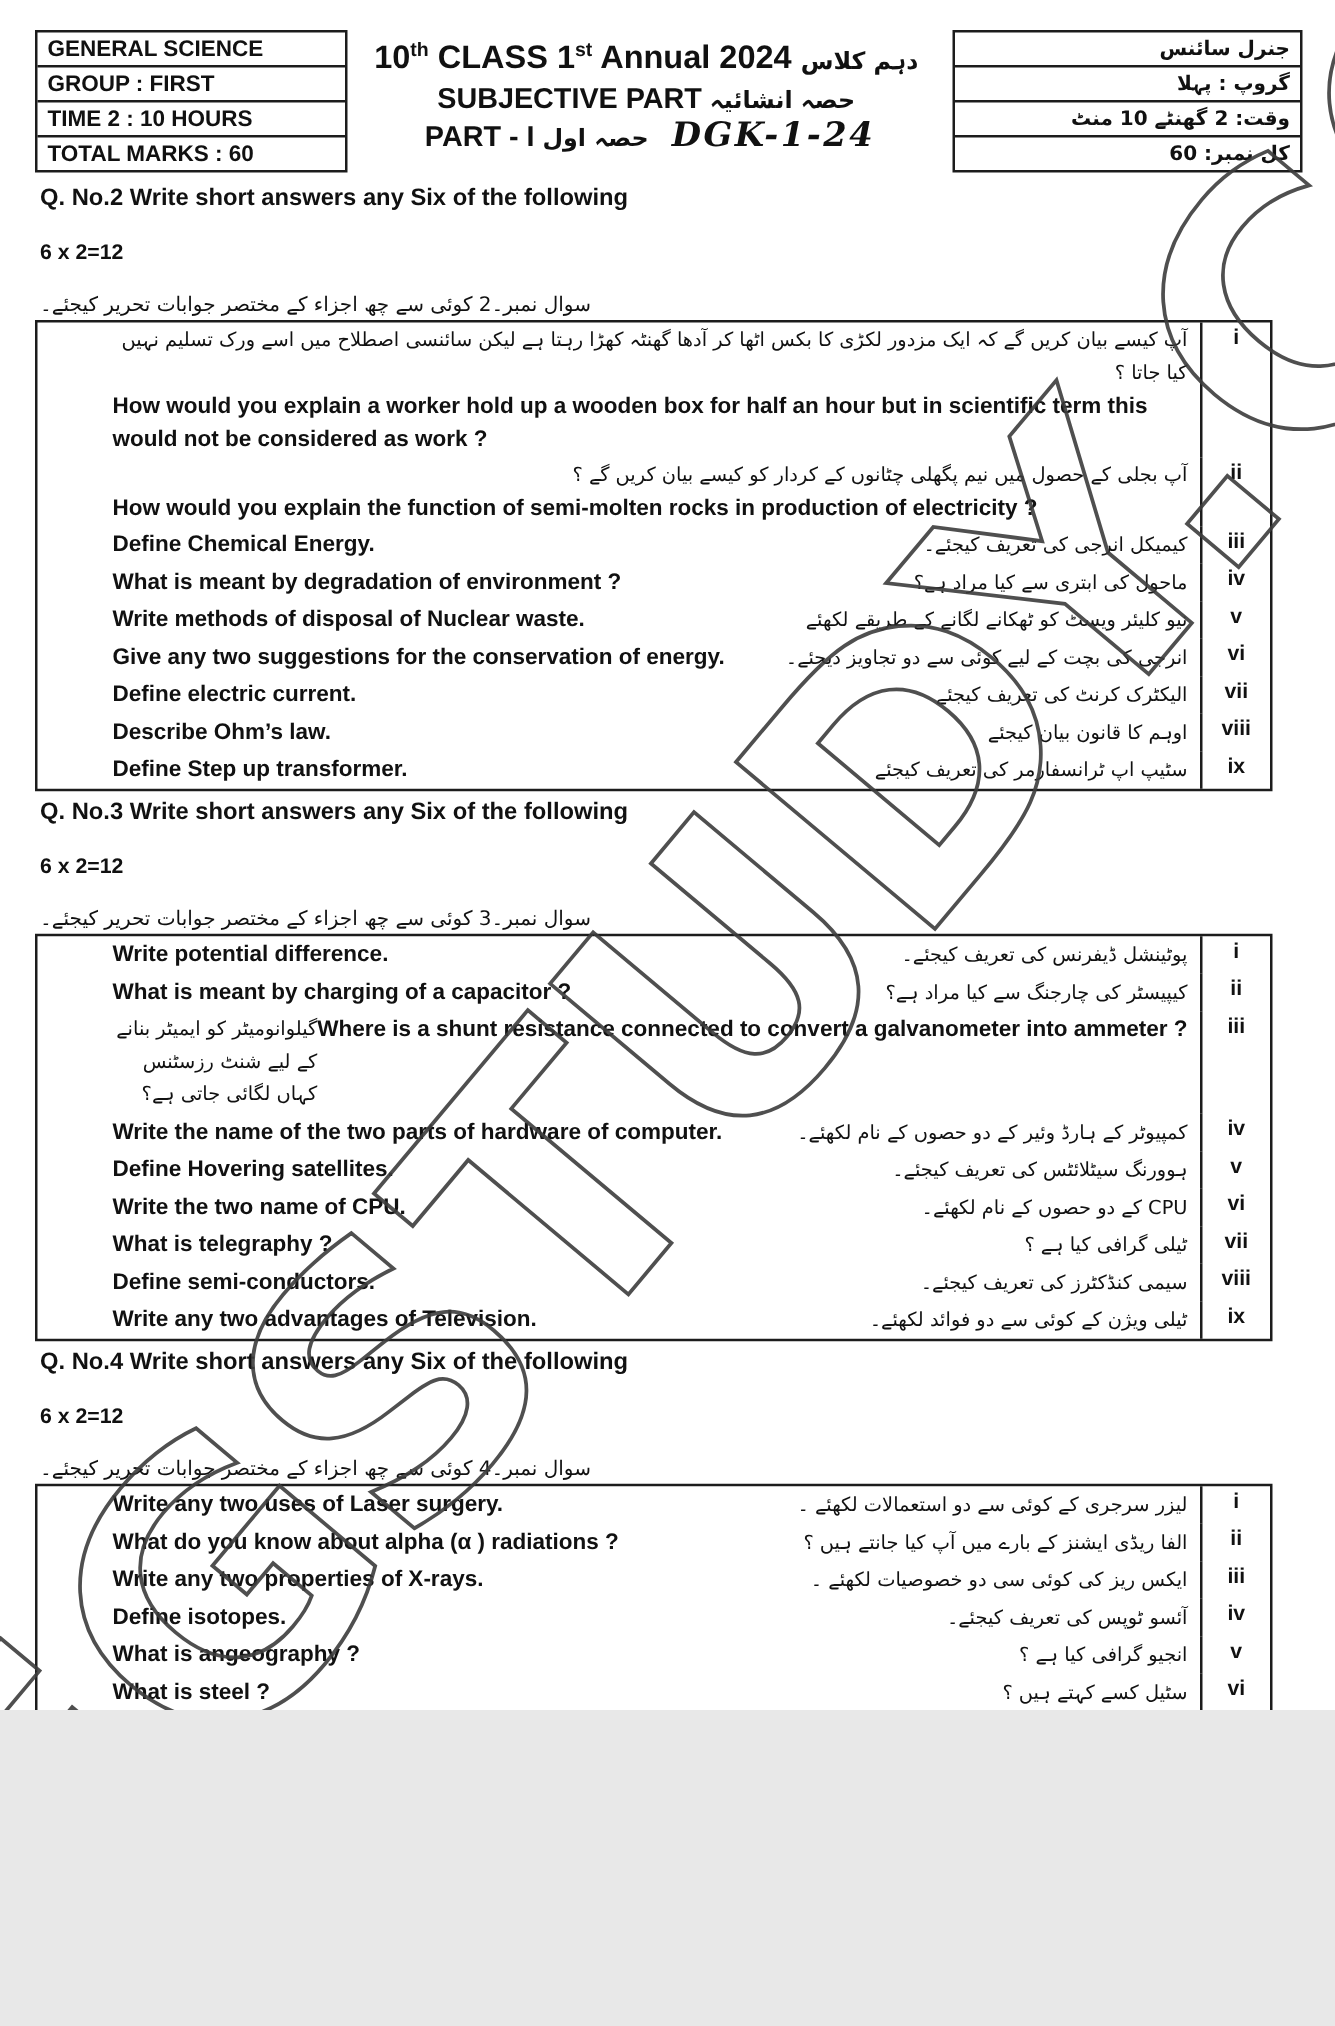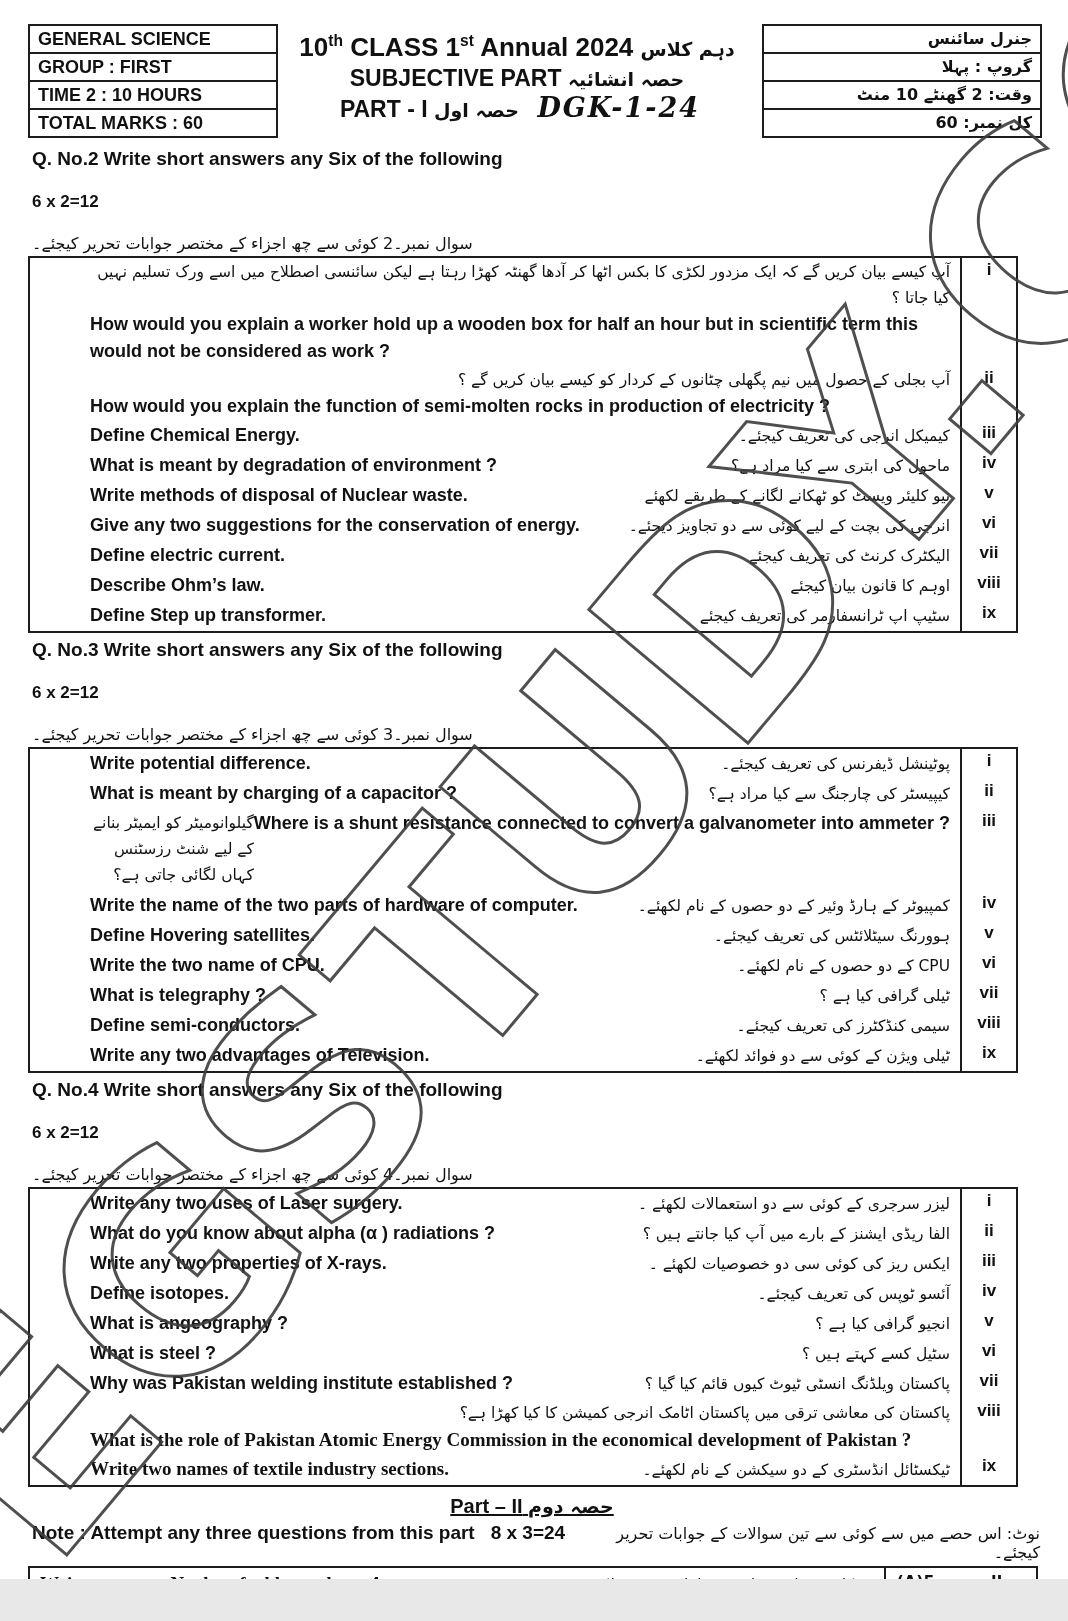--- a/index.html
+++ b/index.html
@@ -1,18 +1,18 @@
 <!DOCTYPE html>
 <html lang="en"><head>
 <meta charset="utf-8">
 <style>
   * { margin:0; padding:0; box-sizing:border-box; }
   body { background:#e8e8e8; font-family:"Liberation Sans", sans-serif; }
   #page {
-    position:relative; width:1068px; height:1579px; margin:0 auto;
+    position:relative; width:1068px; height:1368px; margin:0 auto;
     background:#ffffff; color:#111; overflow:hidden;
     padding:24px 26px 0 28px;
   }
   
   .hdr { display:flex; align-items:stretch; gap:10px; margin-bottom:8px; }
   .hdr-box { border:2px solid #1c1c1c; }
   .hdr-box.left  { width:250px; }
   .hdr-box.right { width:280px; }
   .hdr-cell {
     border-bottom:2px solid #1c1c1c; padding:2px 8px;

